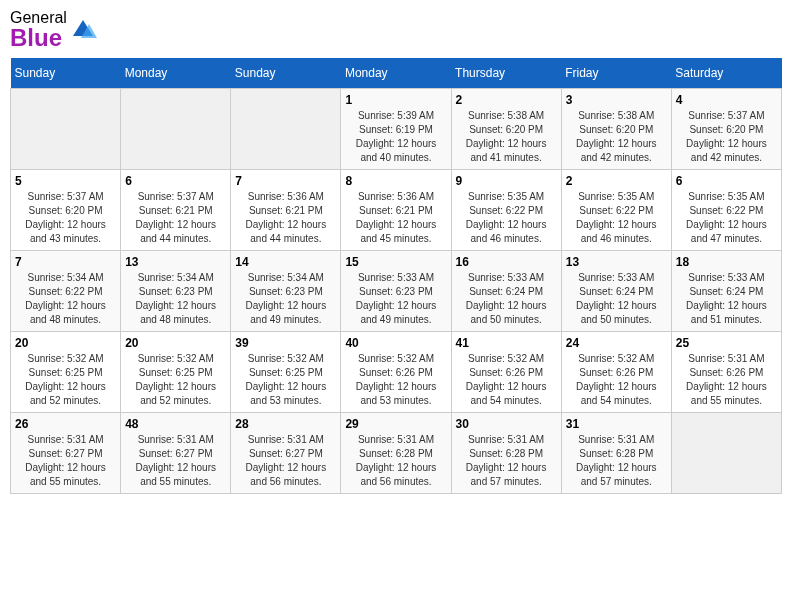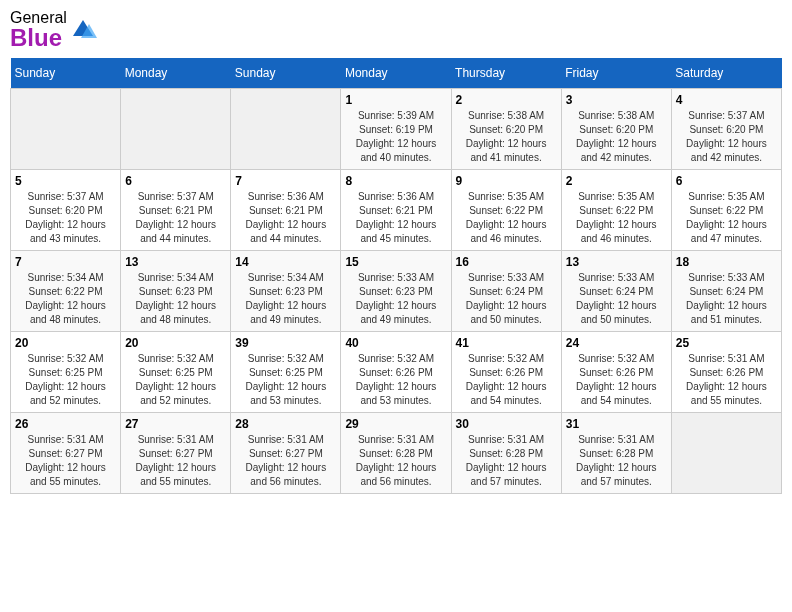--- a/index.html
+++ b/index.html
@@ -225,21 +225,21 @@
           <div class="day-number">25</div>
           <div class="day-info">Sunrise: 5:31 AM<br>Sunset: 6:26 PM<br>Daylight: 12 hours<br>and 55 minutes.</div>
         </td>
       </tr>
       <tr>
         <td>
           <div class="day-number">26</div>
           <div class="day-info">Sunrise: 5:31 AM<br>Sunset: 6:27 PM<br>Daylight: 12 hours<br>and 55 minutes.</div>
         </td>
         <td>
-          <div class="day-number">27</div>
+          <div class="day-number">48</div>
           <div class="day-info">Sunrise: 5:31 AM<br>Sunset: 6:27 PM<br>Daylight: 12 hours<br>and 55 minutes.</div>
         </td>
         <td>
           <div class="day-number">28</div>
           <div class="day-info">Sunrise: 5:31 AM<br>Sunset: 6:27 PM<br>Daylight: 12 hours<br>and 56 minutes.</div>
         </td>
         <td>
           <div class="day-number">29</div>
           <div class="day-info">Sunrise: 5:31 AM<br>Sunset: 6:28 PM<br>Daylight: 12 hours<br>and 56 minutes.</div>
         </td>

